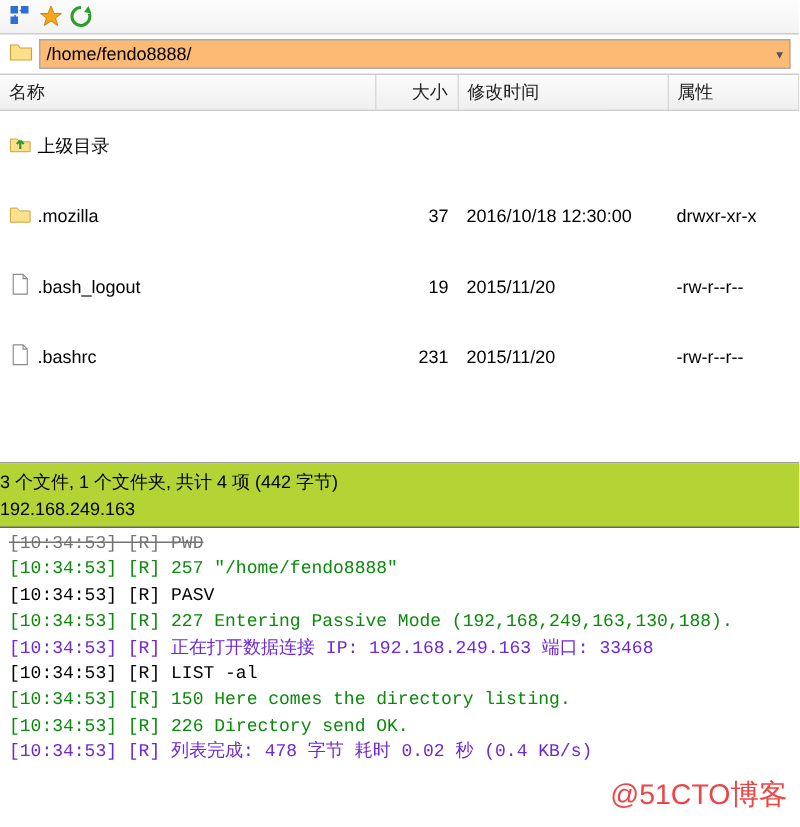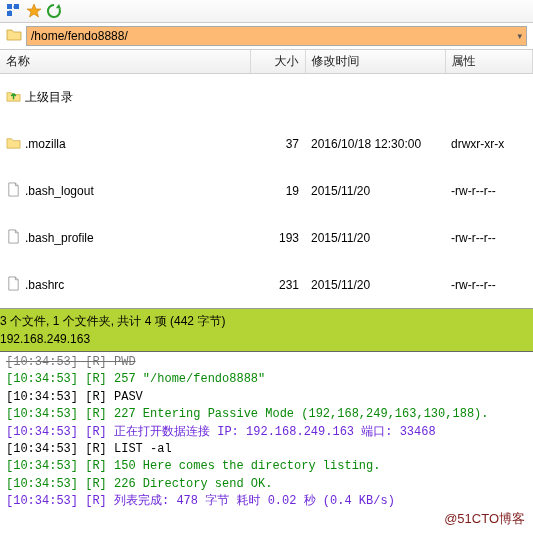--- a/index.html
+++ b/index.html
@@ -16,21 +16,21 @@
   .ico-cell{display:flex;align-items:center;gap:4px}
   .fsvg{width:15px;height:15px;flex-shrink:0}
   .col-size{text-align:right;padding-right:10px}
   .filelist{height:258px;overflow:auto;border-bottom:1px solid #999}
   .statusbar{background:#b4d334;padding:3px 0;font-size:12px;border-bottom:1px solid #666;line-height:1.5}
   .log{padding:2px 6px;font-size:12px;line-height:1.45;font-family:Liberation Mono, monospace}
   .log div{white-space:nowrap;overflow:hidden;text-overflow:clip}
   .c-black{color:#000}
   .c-green{color:#0a8a0a}
   .c-red{color:#6d28d9}
-  .watermark{position:absolute;right:8px;bottom:23px;color:#7f1d1d;font-size:13px;pointer-events:none}
+  .watermark{position:absolute;right:8px;bottom:8px;color:#ef4444;font-size:19px;pointer-events:none}
   .wrap{position:relative;width:533px;height:551px;overflow:hidden;border:0}
 </style>
 </head>
 <body>
 <div class="wrap">
 
 <div class="toolbar">
   <span class="tb-ico">
     <svg viewBox="0 0 16 16">
           <rect x="1" y="1" width="5" height="5" fill="#2b6fd4"></rect>
@@ -119,34 +119,20 @@
             <td>2015/11/20</td>
             <td>-rw-r--r--</td>
           </tr>
           <tr>
             <td>
               <div class="ico-cell">
                 <span><svg class="fsvg" viewBox="0 0 16 16">
                     <path d="M3 1h7l3 3v11H3z" fill="#fff" stroke="#8a8a8a" stroke-width="0.8"></path>
                     <path d="M10 1v3h3" fill="none" stroke="#8a8a8a" stroke-width="0.8"></path>
                   </svg></span>
-                <span>.bash_profile</span>
-              </div>
-            </td>
-            <td class="col-size">193</td>
-            <td>2015/11/20</td>
-            <td>-rw-r--r--</td>
-          </tr>
-          <tr>
-            <td>
-              <div class="ico-cell">
-                <span><svg class="fsvg" viewBox="0 0 16 16">
-                    <path d="M3 1h7l3 3v11H3z" fill="#fff" stroke="#8a8a8a" stroke-width="0.8"></path>
-                    <path d="M10 1v3h3" fill="none" stroke="#8a8a8a" stroke-width="0.8"></path>
-                  </svg></span>
                 <span>.bashrc</span>
               </div>
             </td>
             <td class="col-size">231</td>
             <td>2015/11/20</td>
             <td>-rw-r--r--</td>
           </tr>
         </tbody>
 </table>
 </div>

